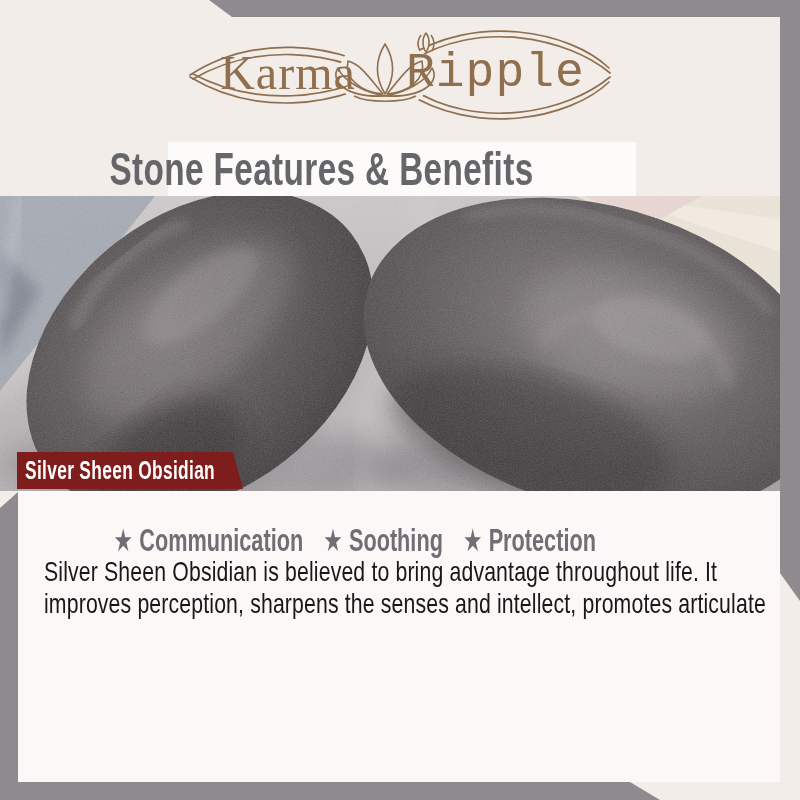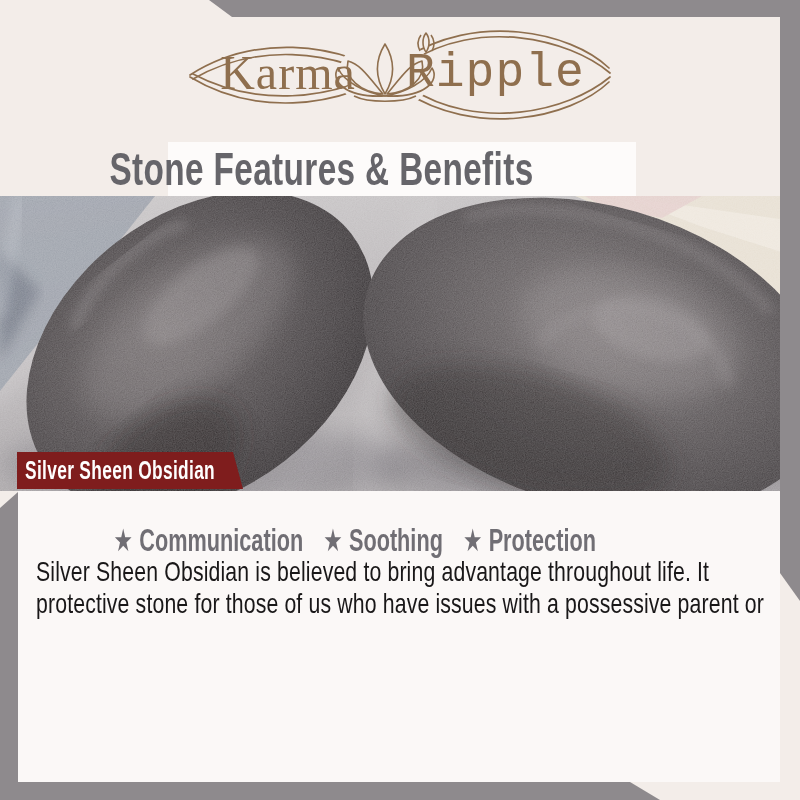--- a/index.html
+++ b/index.html
@@ -47,21 +47,21 @@
   .panel{left:18px;top:491px;width:762px;height:291px;background:#fbf8f7;}
 
   
   .features-row{left:0;top:511px;width:704px;height:36px;line-height:36px;text-align:center;margin-top:12px;}
   .features-row .fit{font-size:31px;font-weight:700;color:#706e74;}
   .feature-item{margin:0 10px;}
   .star{margin-right:9px;}
 
   
   .desc{left:36px;top:556px;width:744px;}
-  .desc-line{height:32px;line-height:32px;white-space:nowrap;}
+  .desc-line{height:32px;line-height:32px;white-space:nowrap;margin-left:8px;}
   .desc-line .fit{font-size:28px;font-weight:400;color:#191718;letter-spacing:0.2px;}
 
   
   .fit{display:inline-block;white-space:nowrap;}
   .fit-c{transform:scaleX(0.68);transform-origin:50% 50%;}
   .fit-l{transform:scaleX(0.66);transform-origin:0 50%;}
 </style>
 </head>
 <body>
 
@@ -170,19 +170,19 @@
 <div class="abs features-row">
   <span class="fit fit-c" style="transform: scaleX(0.699577);">
     <span class="feature-item"><span class="star">★</span><span>Communication</span></span>
     <span class="feature-item"><span class="star">★</span><span>Soothing</span></span>
     <span class="feature-item"><span class="star">★</span><span>Protection</span></span>
   </span>
 </div>
 
 <div class="abs desc">
   <div class="desc-line"><span class="fit fit-l" style="transform: scaleX(0.758333);">Silver Sheen Obsidian is believed to bring advantage throughout life. It</span></div>
-  <div class="desc-line"><span class="fit fit-l" style="transform: scaleX(0.758333);">protective stone for those of us who have issues with a possessive parent or</span></div>
+  <div class="desc-line"><span class="fit fit-l" style="transform: scaleX(0.758333);">improves perception, sharpens the senses and intellect, promotes articulate</span></div>
 </div>
 
 <div class="abs ribbon ribbon-top"></div>
 <div class="abs ribbon ribbon-right"></div>
 <div class="abs ribbon ribbon-left"></div>
 <div class="abs ribbon ribbon-bottom"></div>
 
 </body></html>

